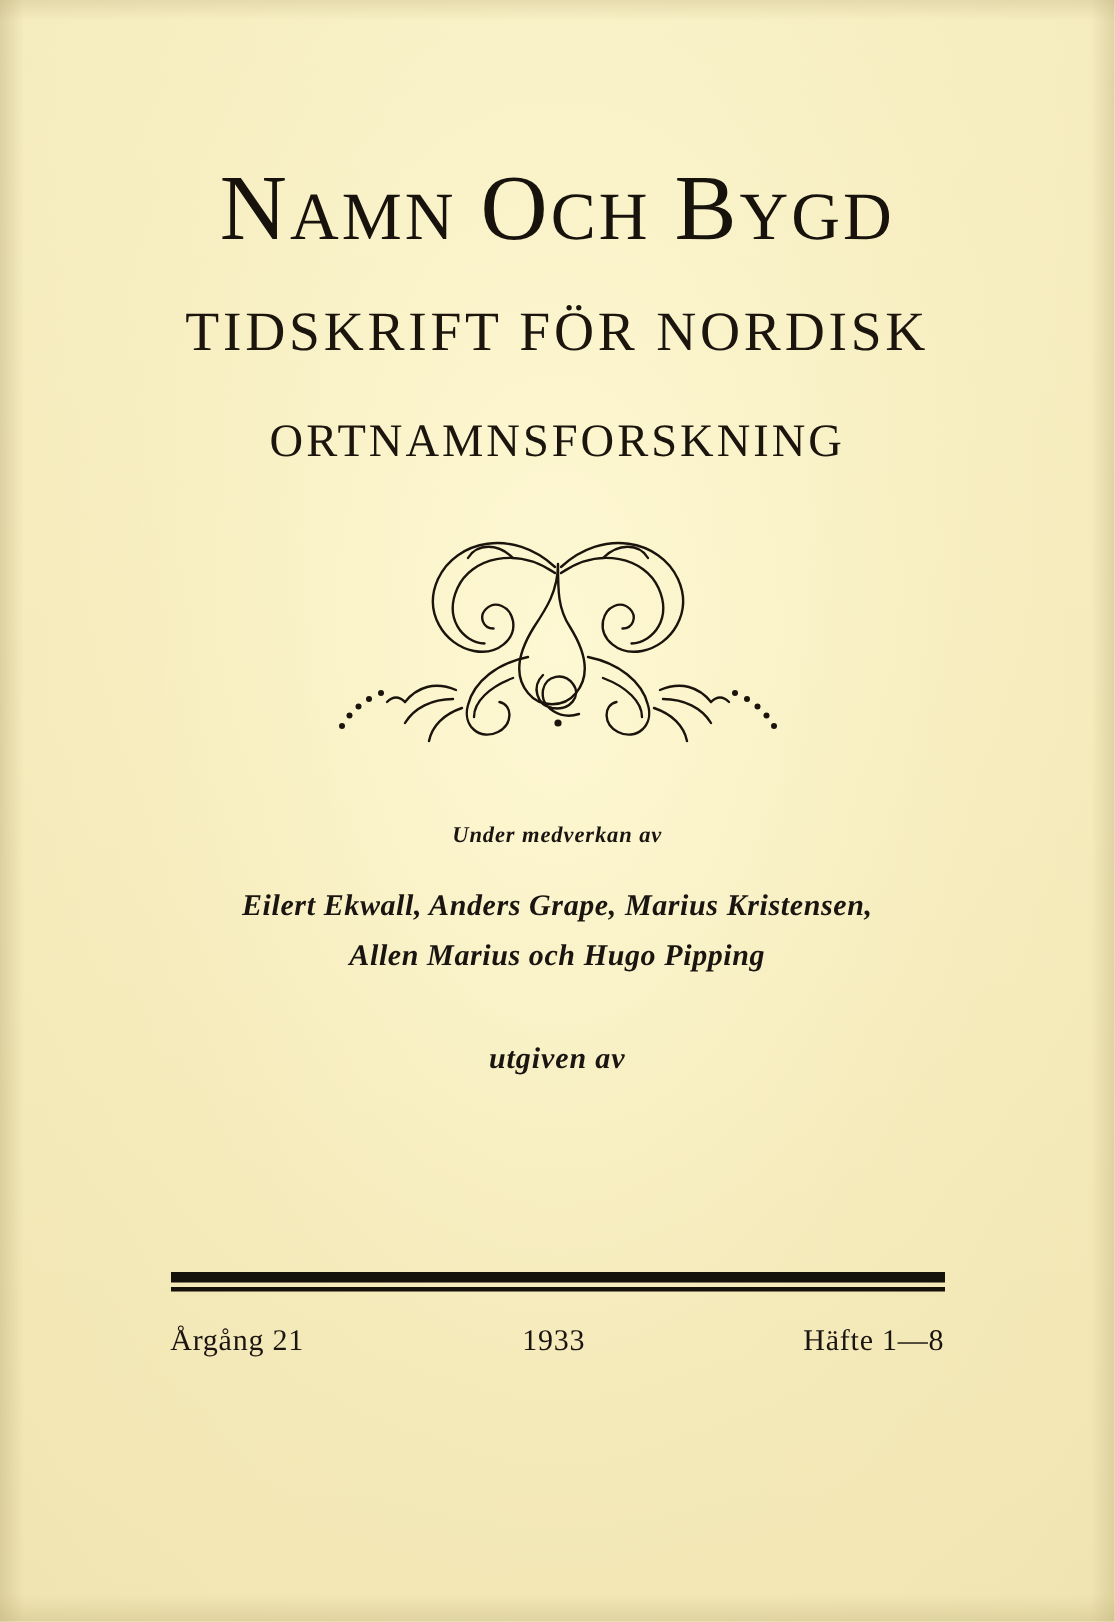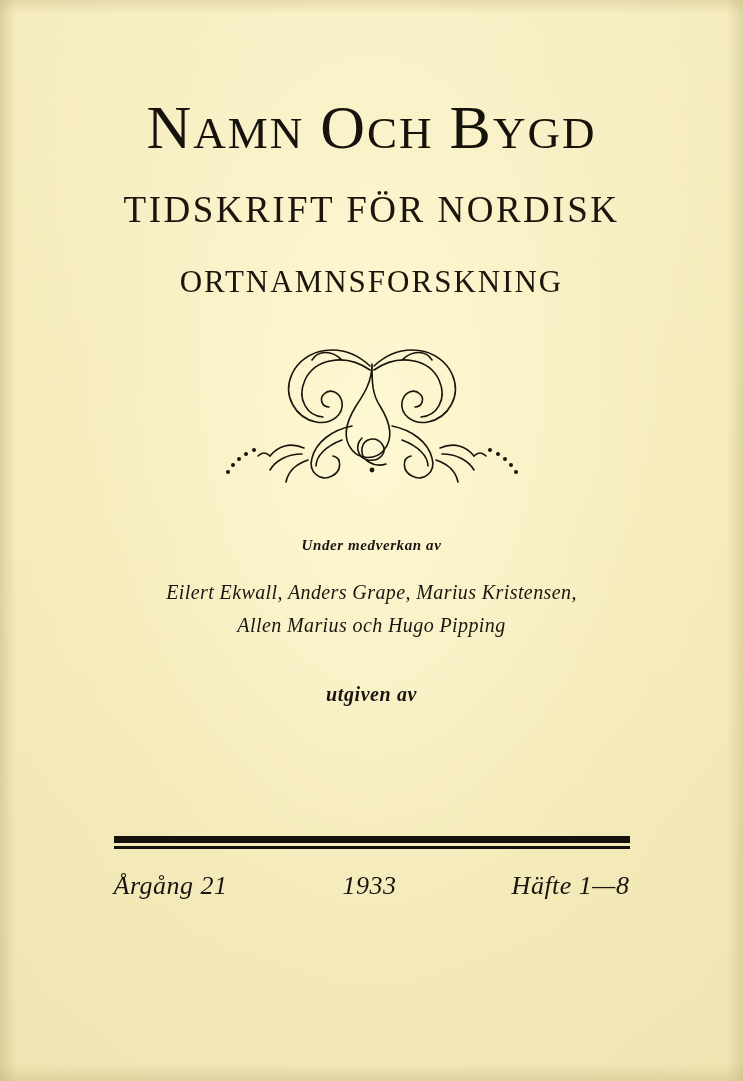--- a/index.html
+++ b/index.html
@@ -16,21 +16,21 @@
   }
 
   .page {
     position: relative;
     width: 743px;
     height: 1081px;
     background:
       radial-gradient(ellipse at 50% 40%, rgba(255,250,215,0.85) 0%, rgba(247,238,192,0.2) 55%, rgba(238,227,174,0.5) 100%),
       linear-gradient(180deg, #f8f0c6 0%, #f6ecbd 45%, #f2e7b5 100%);
     box-sizing: border-box;
-    padding: 0 46px;
+    padding: 12px 46px;
     display: flex;
     flex-direction: column;
     align-items: center;
   }
 
   .title-main {
     margin-top: 96px;
     font-family: "Liberation Serif", serif;
     font-size: 62px;
     line-height: 1.0;
@@ -73,21 +73,21 @@
     font-size: 15px;
     font-style: italic;
     font-weight: bold;
     letter-spacing: 0.6px;
     text-align: right;
   }
   .credit-names {
     margin-top: 22px;
     font-size: 20px;
     font-style: italic;
-    font-weight: normal;
+    font-weight: bold;
     letter-spacing: 0.4px;
     text-align: center;
     line-height: 1.65;
     max-width: 560px;
   }
   .credit-names .nl { display: block; }
 
   .editor-lead {
     margin-top: 41px;
     font-size: 20px;
@@ -116,22 +116,21 @@
   }
   .rule-thick { height: 7px; background: #15110b; }
   .rule-thin { height: 3px; background: #15110b; }
 
   .issue-line {
     margin-top: 22px;
     width: 516px;
     display: flex;
     justify-content: space-between;
     align-items: center;
-    font-size: 26px;
-    font-style: italic;
+    font-size: 20px;
     letter-spacing: 0.5px;
   }
   .issue-line .cell { white-space: nowrap; }
 
   .paper-edge-left {
     position: absolute;
     left: 0; top: 0; bottom: 0; width: 16px;
     background: linear-gradient(90deg, rgba(190,176,126,0.45), rgba(190,176,126,0));
     pointer-events: none;
   }

